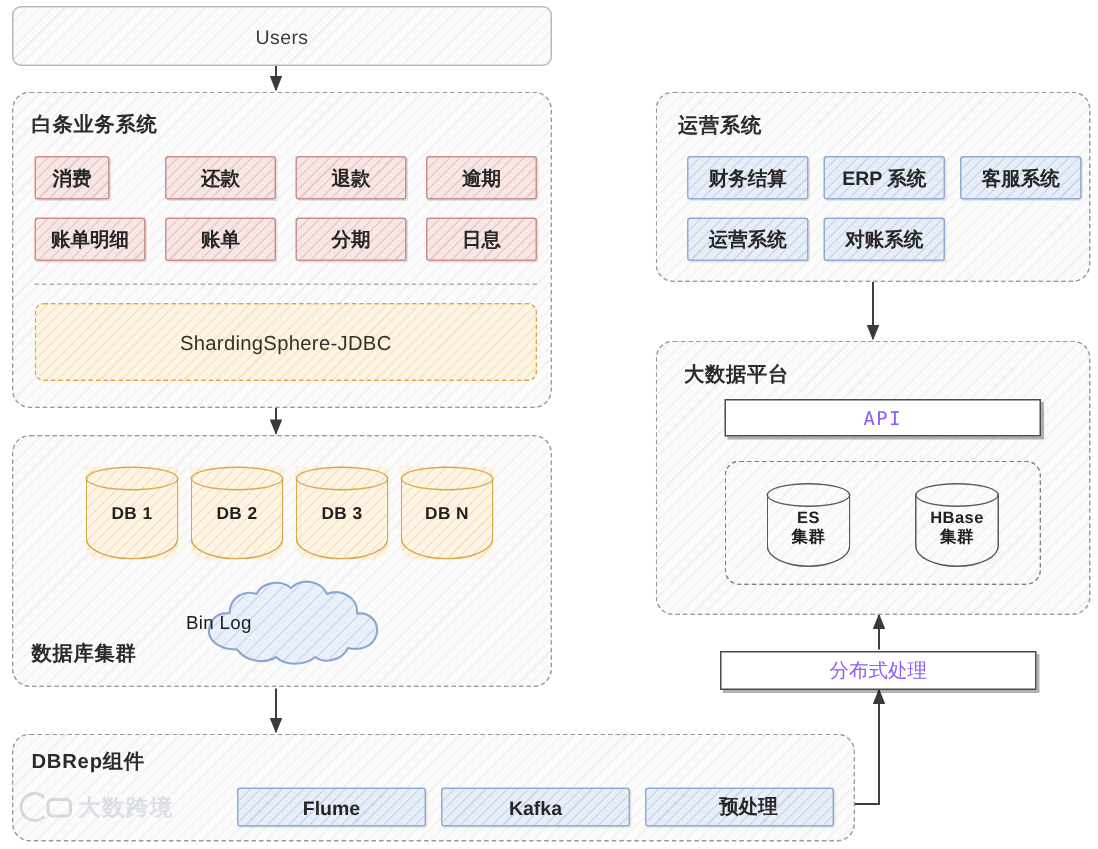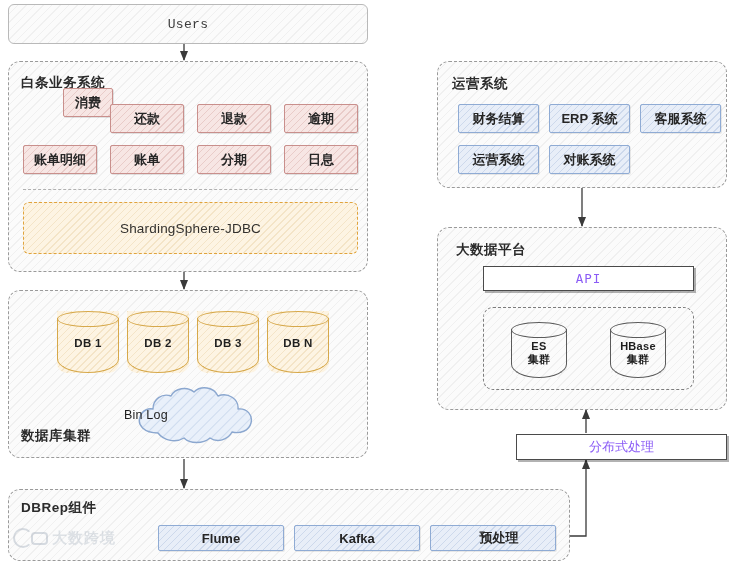--- a/index.html
+++ b/index.html
@@ -36,21 +36,21 @@
       rgba(70,110,175,0.17) 0px, rgba(70,110,175,0.17) 1px,
       rgba(0,0,0,0) 1px, rgba(0,0,0,0) 5px);
   }
 
   
   .abs{position:absolute;box-sizing:border-box;}
 
   .users-box{
     border:1px solid #b9b9b9;border-radius:6px;
     display:flex;align-items:center;justify-content:center;
-    font-size:13px;color:#3b3b3b;letter-spacing:.3px;font-family:Liberation Mono, monospace;
+    font-size:13px;color:#3b3b3b;letter-spacing:.3px;
   }
 
   .group{
     border:1px dashed #9a9a9a;border-radius:12px;
   }
   .group-title{
     position:absolute;font-size:13.5px;color:#2b2b2b;font-weight:600;
     letter-spacing:.5px;
   }
 
@@ -166,21 +166,21 @@
     <path d="M561,536 L586,536 L586,460" fill="none" stroke="#3a3a3a" stroke-width="1.3" marker-end="url(#ah)"></path>
   </svg>
 
   <div class="abs users-box hatch-grey" style="left:8px;top:4px;width:360px;height:40px;">
     <span>Users</span>
   </div>
 
   <div class="abs group hatch-grey" style="left:8px;top:61px;width:360px;height:211px;">
     <div class="group-title" style="left:12px;top:12px;">白条业务系统</div>
 
-    <div class="abs chip hatch-pink" style="left:14px;top:26px;width:50px;height:29px;margin-left:40px;">消费</div>
+    <div class="abs chip hatch-pink" style="left:14px;top:42px;width:50px;height:29px;">消费</div>
     <div class="abs chip hatch-pink" style="left:101px;top:42px;width:74px;height:29px;">还款</div>
     <div class="abs chip hatch-pink" style="left:188px;top:42px;width:74px;height:29px;">退款</div>
     <div class="abs chip hatch-pink" style="left:275px;top:42px;width:74px;height:29px;">逾期</div>
 
     <div class="abs chip hatch-pink" style="left:14px;top:83px;width:74px;height:29px;">账单明细</div>
     <div class="abs chip hatch-pink" style="left:101px;top:83px;width:74px;height:29px;">账单</div>
     <div class="abs chip hatch-pink" style="left:188px;top:83px;width:74px;height:29px;">分期</div>
     <div class="abs chip hatch-pink" style="left:275px;top:83px;width:74px;height:29px;">日息</div>
 
     <div class="divider-dash" style="left:14px;top:127px;width:335px;"></div>
@@ -274,15 +274,15 @@
         <div class="top hatch-grey"></div>
         <div class="body"></div>
         <div class="lbl">
           <span>HBase</span><br>
           <span>集群</span>
         </div>
       </div>
     </div>
   </div>
 
-  <div class="abs plain-box" style="left:480px;top:434px;width:211px;height:26px;margin-left:36px;">分布式处理</div>
+  <div class="abs plain-box" style="left:480px;top:434px;width:211px;height:26px;">分布式处理</div>
 
 </div>
 
 </body></html>

